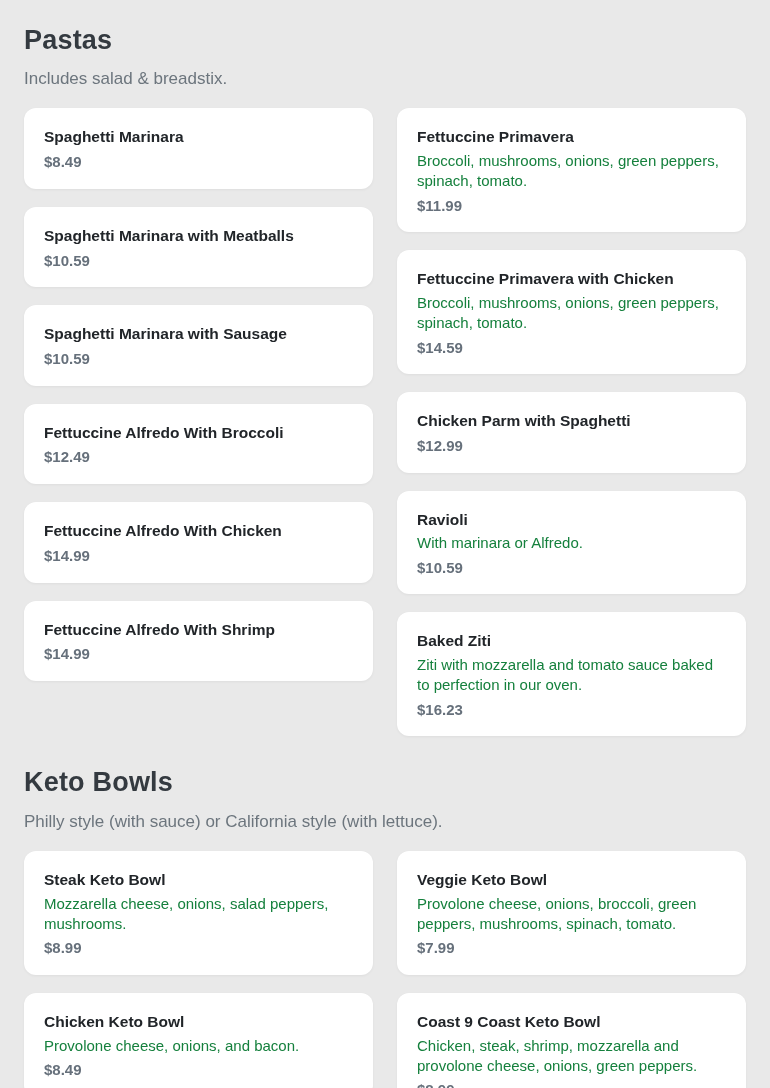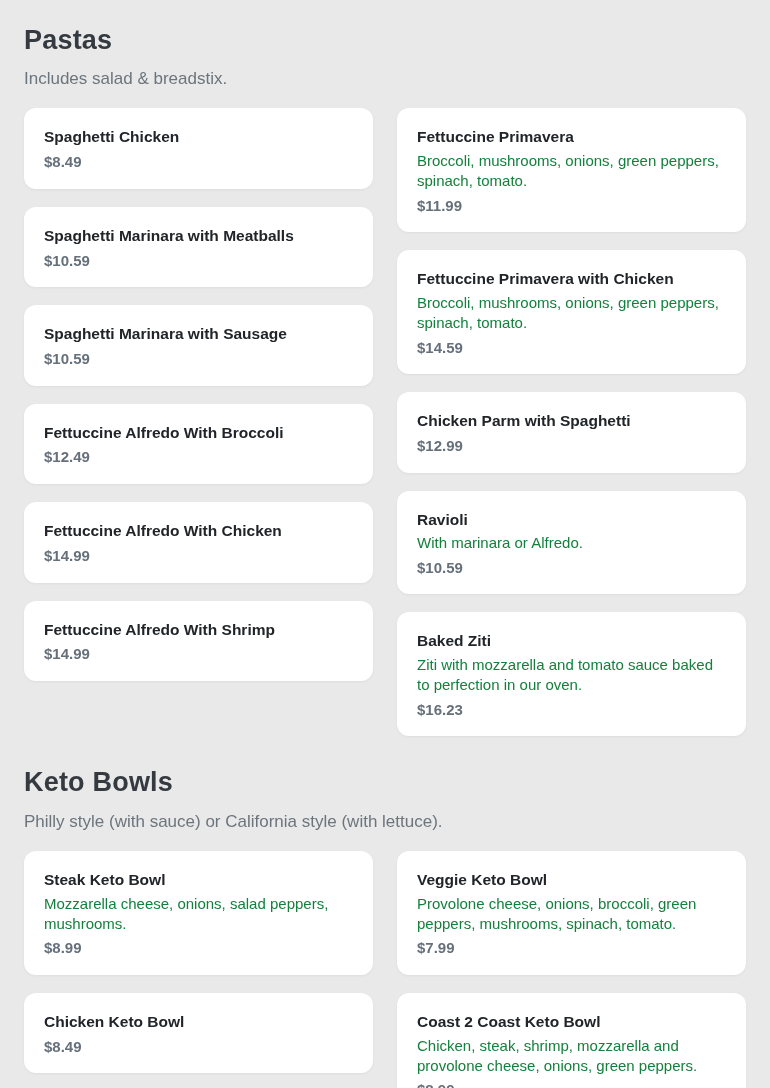--- a/index.html
+++ b/index.html
@@ -81,21 +81,21 @@
 <body>
 
 <div class="page">
   <div id="sections">
   <section class="menu-section">
     <h2 class="section-title">Pastas</h2>
     <p class="section-subtitle">Includes salad &amp; breadstix.</p>
     <div class="columns">
       <div class="col">
   <div class="card">
-    <div class="card-title">Spaghetti Chicken</div>
+    <div class="card-title">Spaghetti Marinara</div>
 
     <div class="card-price">$8.49</div>
   </div>
 
   <div class="card">
     <div class="card-title">Spaghetti Marinara with Meatballs</div>
 
     <div class="card-price">$10.59</div>
   </div>
 
@@ -163,32 +163,33 @@
     <div class="columns">
       <div class="col">
   <div class="card">
     <div class="card-title">Steak Keto Bowl</div>
     <div class="card-desc">Mozzarella cheese, onions, salad peppers, mushrooms.</div>
     <div class="card-price">$8.99</div>
   </div>
 
   <div class="card">
     <div class="card-title">Chicken Keto Bowl</div>
+    <div class="card-desc">Provolone cheese, onions, and bacon.</div>
     <div class="card-price">$8.49</div>
   </div>
 </div>
       <div class="col">
   <div class="card">
     <div class="card-title">Veggie Keto Bowl</div>
     <div class="card-desc">Provolone cheese, onions, broccoli, green peppers, mushrooms, spinach, tomato.</div>
     <div class="card-price">$7.99</div>
   </div>
 
   <div class="card">
-    <div class="card-title">Coast 2 Coast Keto Bowl</div>
+    <div class="card-title">Coast 9 Coast Keto Bowl</div>
     <div class="card-desc">Chicken, steak, shrimp, mozzarella and provolone cheese, onions, green peppers.</div>
     <div class="card-price">$8.99</div>
   </div>
 </div>
     </div>
   </section>
 </div>
 </div>
 
 </body></html>

